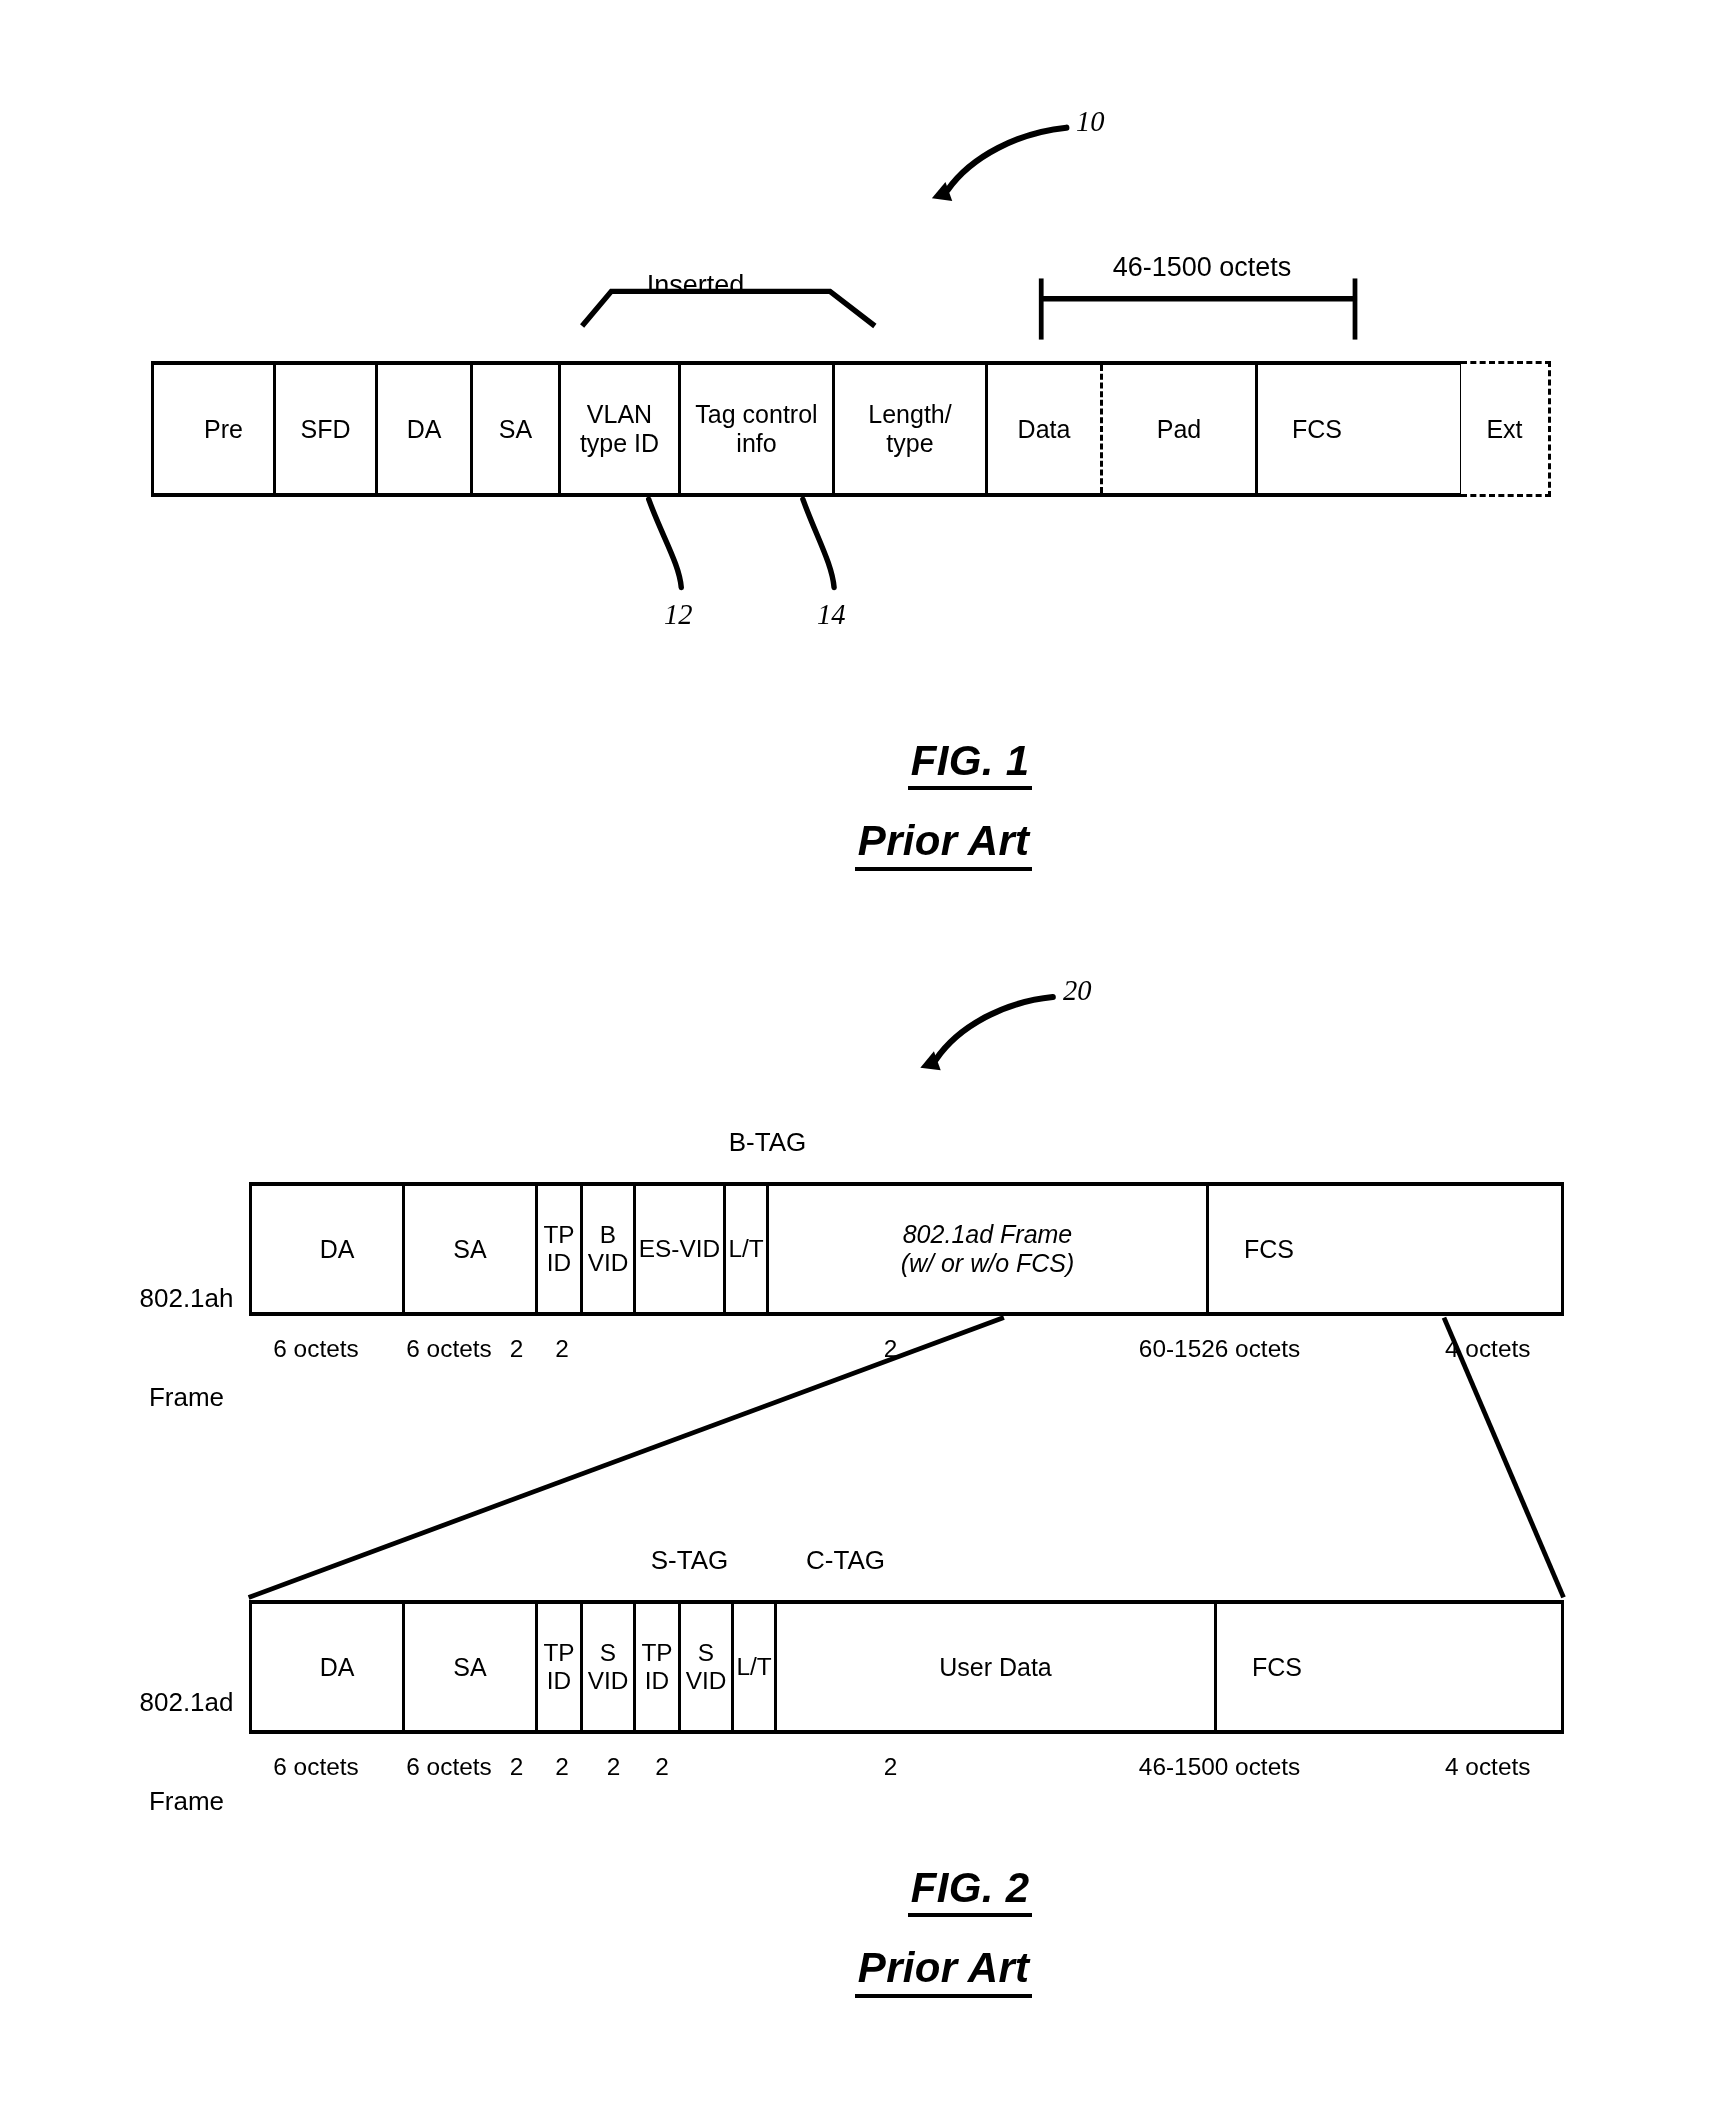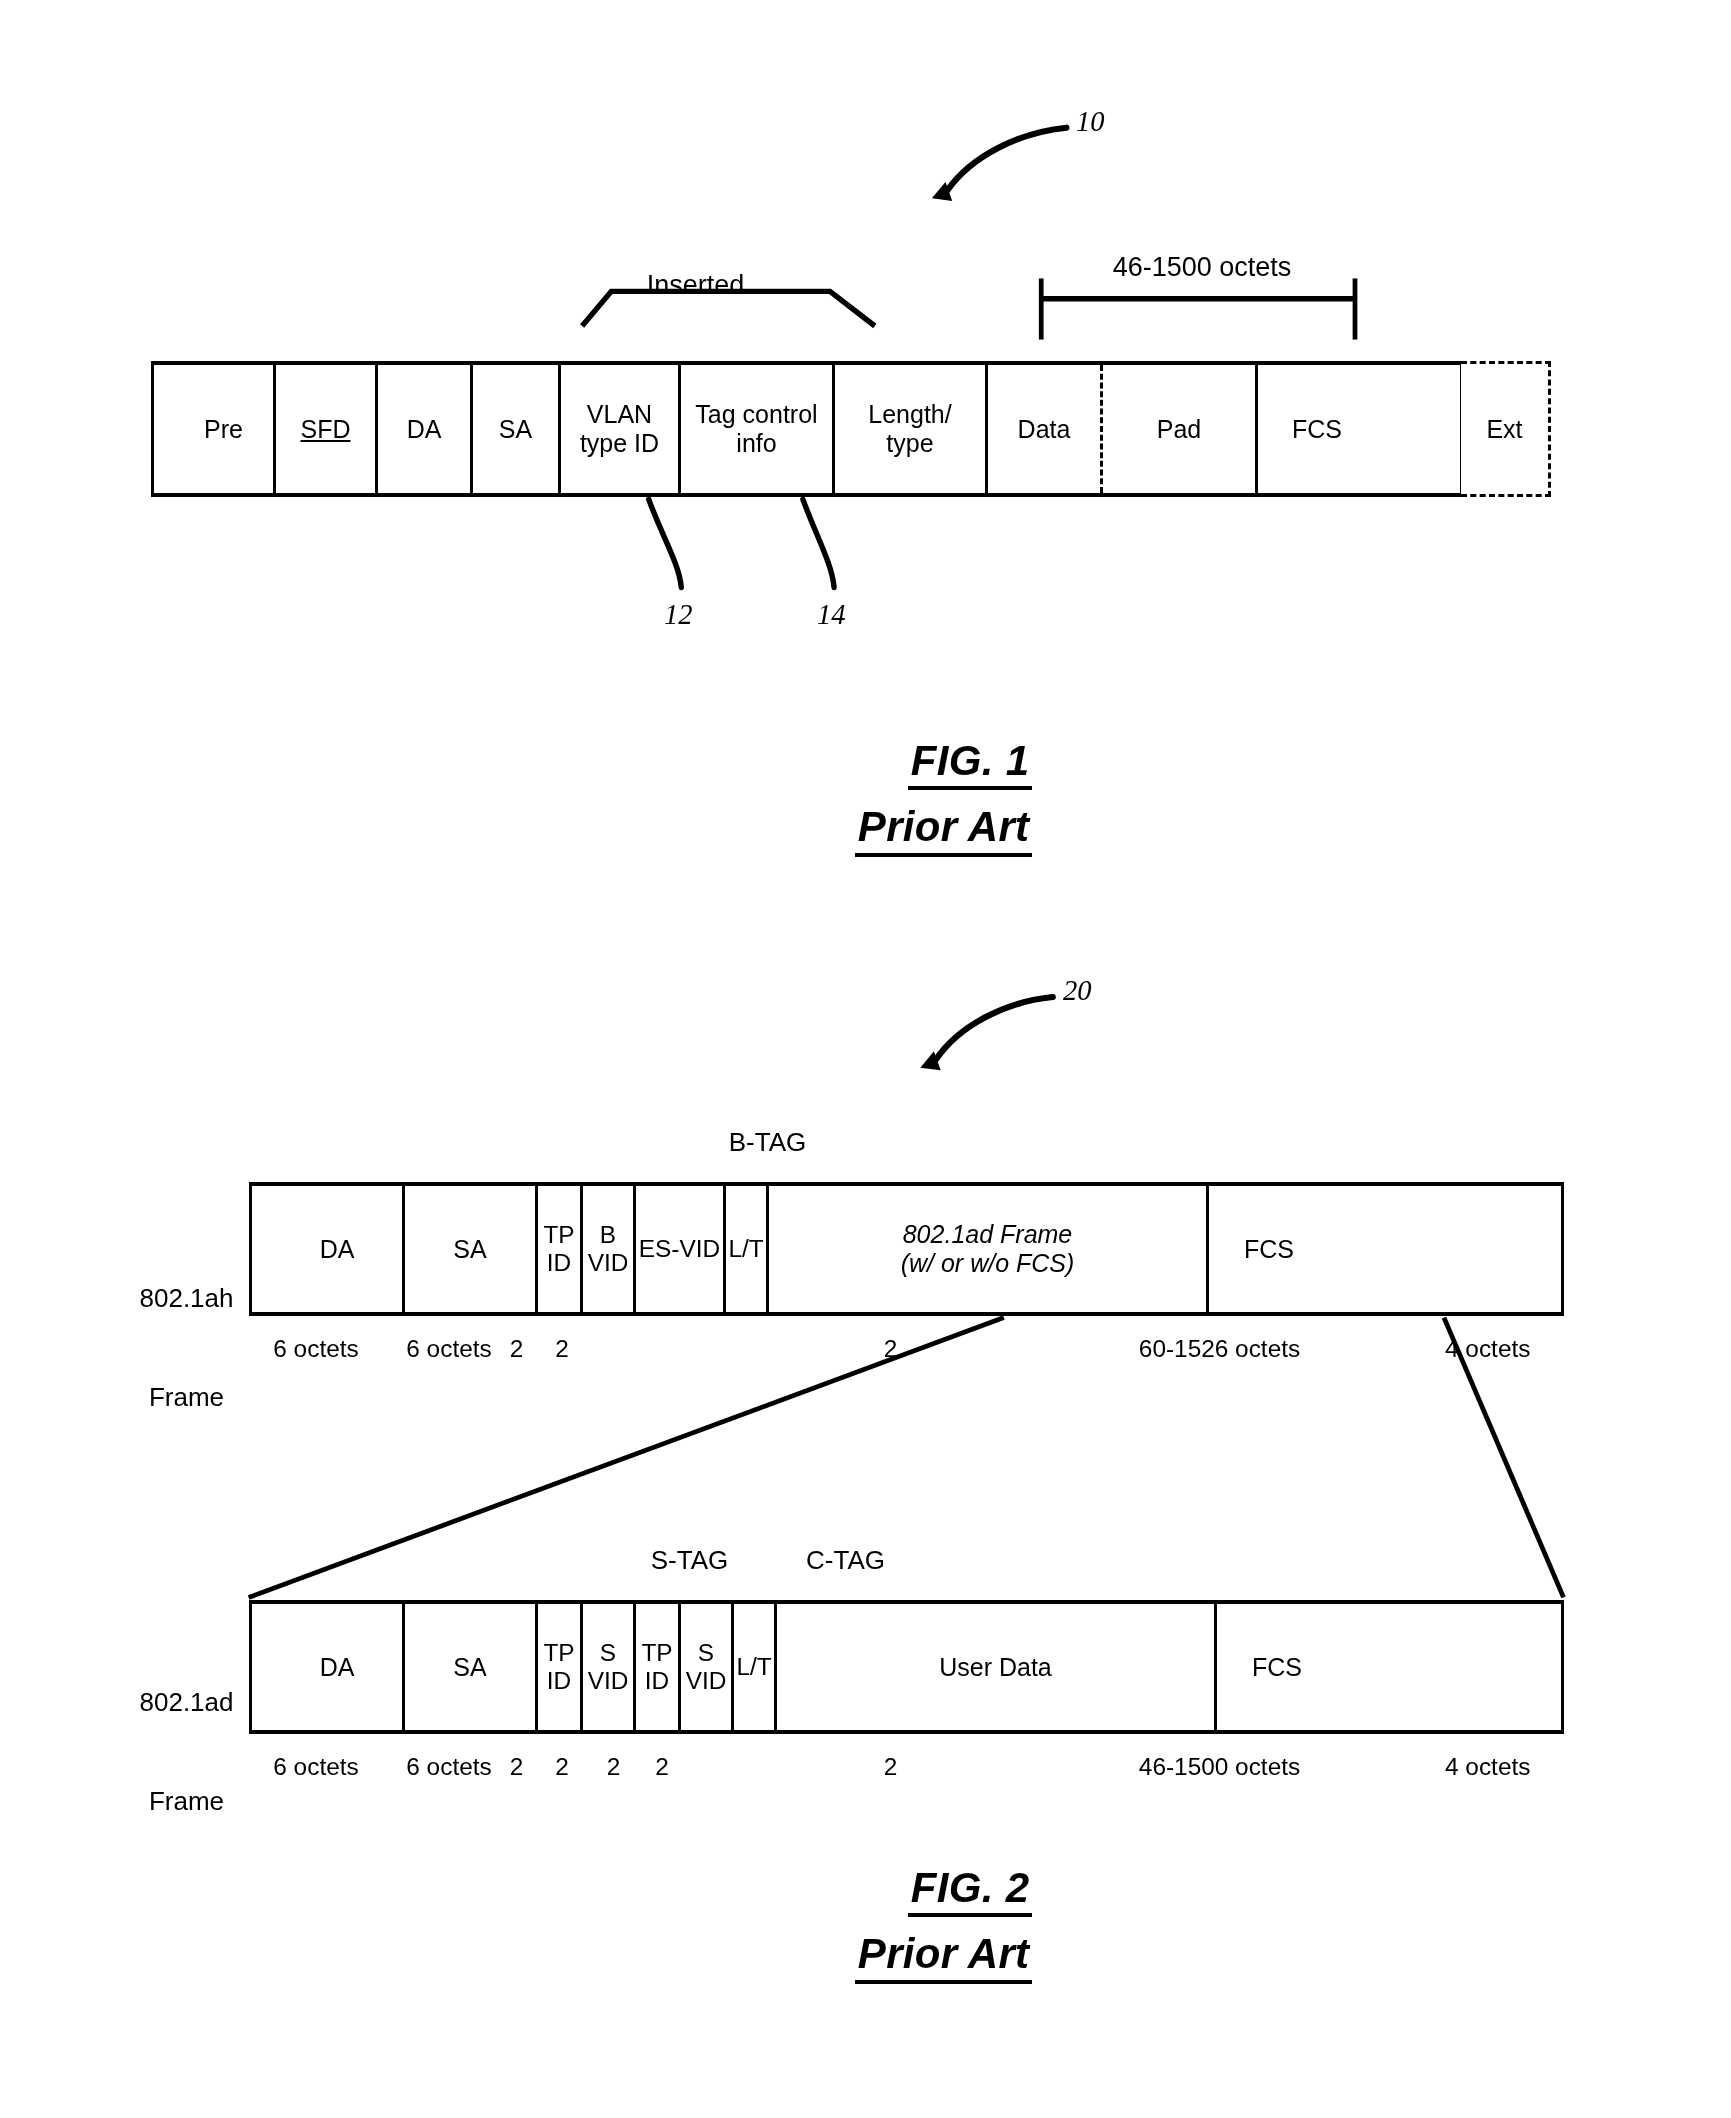--- a/index.html
+++ b/index.html
@@ -84,21 +84,21 @@
     font-weight: bold;
     font-size: 42px;
     font-family: "Liberation Sans", sans-serif;
     letter-spacing: 0.3px;
   }
   .fig-caption span {
     display: inline-block;
     border-bottom: 4.1px solid #000;
     padding: 0 2.7px 1.4px 2.7px;
   }
-  .cap-line2 { margin-top: 13px; }
+  .cap-line2 { margin-top: 27px; }
 
   
   .overlay {
     position: absolute;
     left: 0; top: 0;
     width: 1732px;
     height: 2119px;
     pointer-events: none;
   }
 </style>
@@ -117,21 +117,21 @@
     </div>
 
     <div class="lbl" style="left:1046px; top:251px; width:312px; font-size:27px;">46-1500 octets</div>
 
     <div class="frame-box" style="left:151px; top:361px; width:1312px; height:136px;">
 
       <div class="field f1-field-text" style="width:102px;">
         <span>Pre</span>
       </div>
 
-      <div class="field f1-field-text" style="width:102px;text-decoration:underline;">
+      <div class="field f1-field-text" style="width:102px;">
         <span>SFD</span>
       </div>
 
       <div class="field f1-field-text" style="width:95px;">
         <span>DA</span>
       </div>
 
       <div class="field f1-field-text" style="width:88px;">
         <span>SA</span>
       </div>

